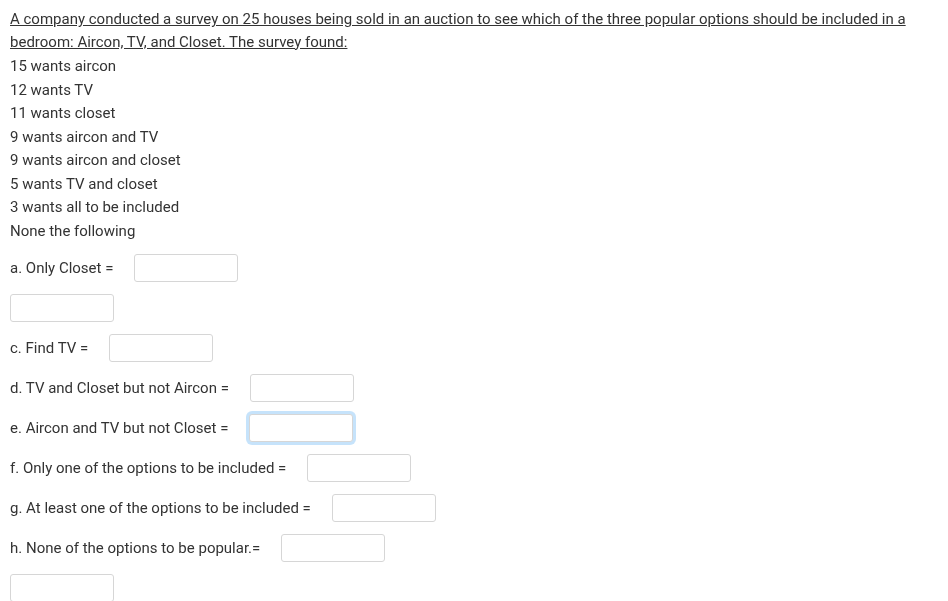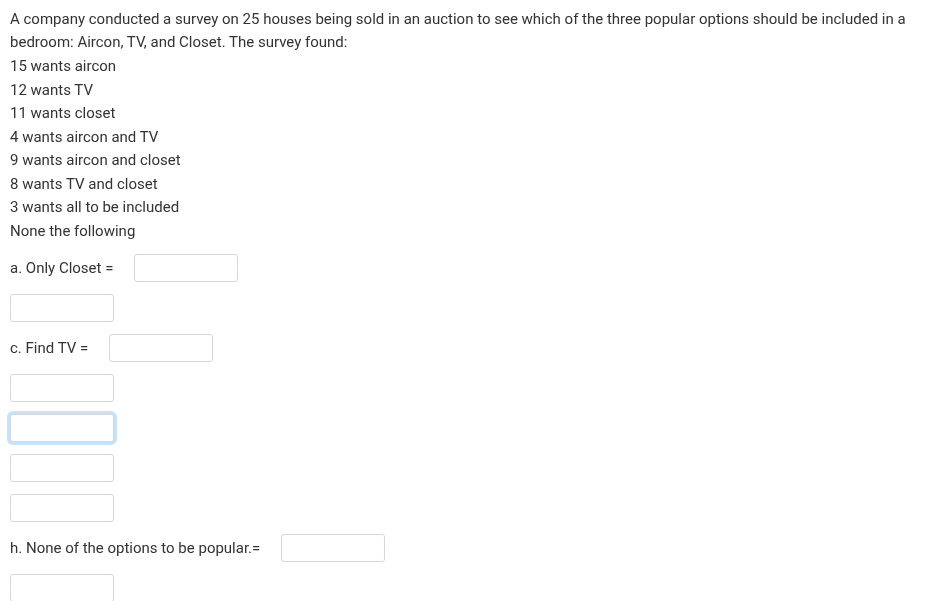--- a/index.html
+++ b/index.html
@@ -11,20 +11,21 @@
       font-family: -apple-system, BlinkMacSystemFont, "Segoe UI", Roboto, "Helvetica Neue", Arial, sans-serif;
       font-size: 15px;
       color: #333333;
       background: #ffffff;
       padding: 8px 10px;
       line-height: 1.5;
       width: 948px;
     }
     .intro {
       margin-bottom: 2px;
+      text-decoration: underline;
     }
     .survey-line {
       margin-bottom: 1px;
     }
     .question-row {
       margin-top: 12px;
       margin-bottom: 4px;
       display: flex;
       align-items: center;
       gap: 21px;
@@ -47,53 +48,57 @@
     }
   </style>
 </head>
 <body>
 
 <div class="intro">A company conducted a survey on 25 houses being sold in an auction to see which of the three popular options should be included in a bedroom: Aircon, TV, and Closet. The survey found:</div>
 
 <div class="survey-line">15 wants aircon</div>
 <div class="survey-line">12 wants TV</div>
 <div class="survey-line">11 wants closet</div>
-<div class="survey-line">4 wants aircon and TV</div>
+<div class="survey-line">9 wants aircon and TV</div>
 <div class="survey-line">9 wants aircon and closet</div>
-<div class="survey-line">8 wants TV and closet</div>
+<div class="survey-line">5 wants TV and closet</div>
 <div class="survey-line">3 wants all to be included</div>
 <div class="survey-line">None the following</div>
 
 <div class="question-row">
   <label>a. Only Closet =</label>
   <input type="text" value="" style="">
 </div>
 
 <div class="question-row">
   <input type="text" value="" style="">
 </div>
 
 <div class="question-row">
   <label>c. Find TV =</label>
   <input type="text" value="" style="">
 </div>
 
 <div class="question-row">
+  <label>d. TV and Closet but not Aircon =</label>
   <input type="text" value="" style="">
 </div>
 
 <div class="question-row">
+  <label>e. Aircon and TV but not Closet =</label>
   <input type="text" class="focused" value="" style="">
 </div>
 
 <div class="question-row">
+  <label>f. Only one of the options to be included =</label>
   <input type="text" value="" style="">
 </div>
 
 <div class="question-row">
+  <label>g. At least one of the options to be included =</label>
   <input type="text" value="" style="">
 </div>
 
 <div class="question-row">
   <label>h. None of the options to be popular.=</label>
   <input type="text" value="" style="">
 </div>
 
 <div class="question-row">
   <input type="text" value="" style="">

